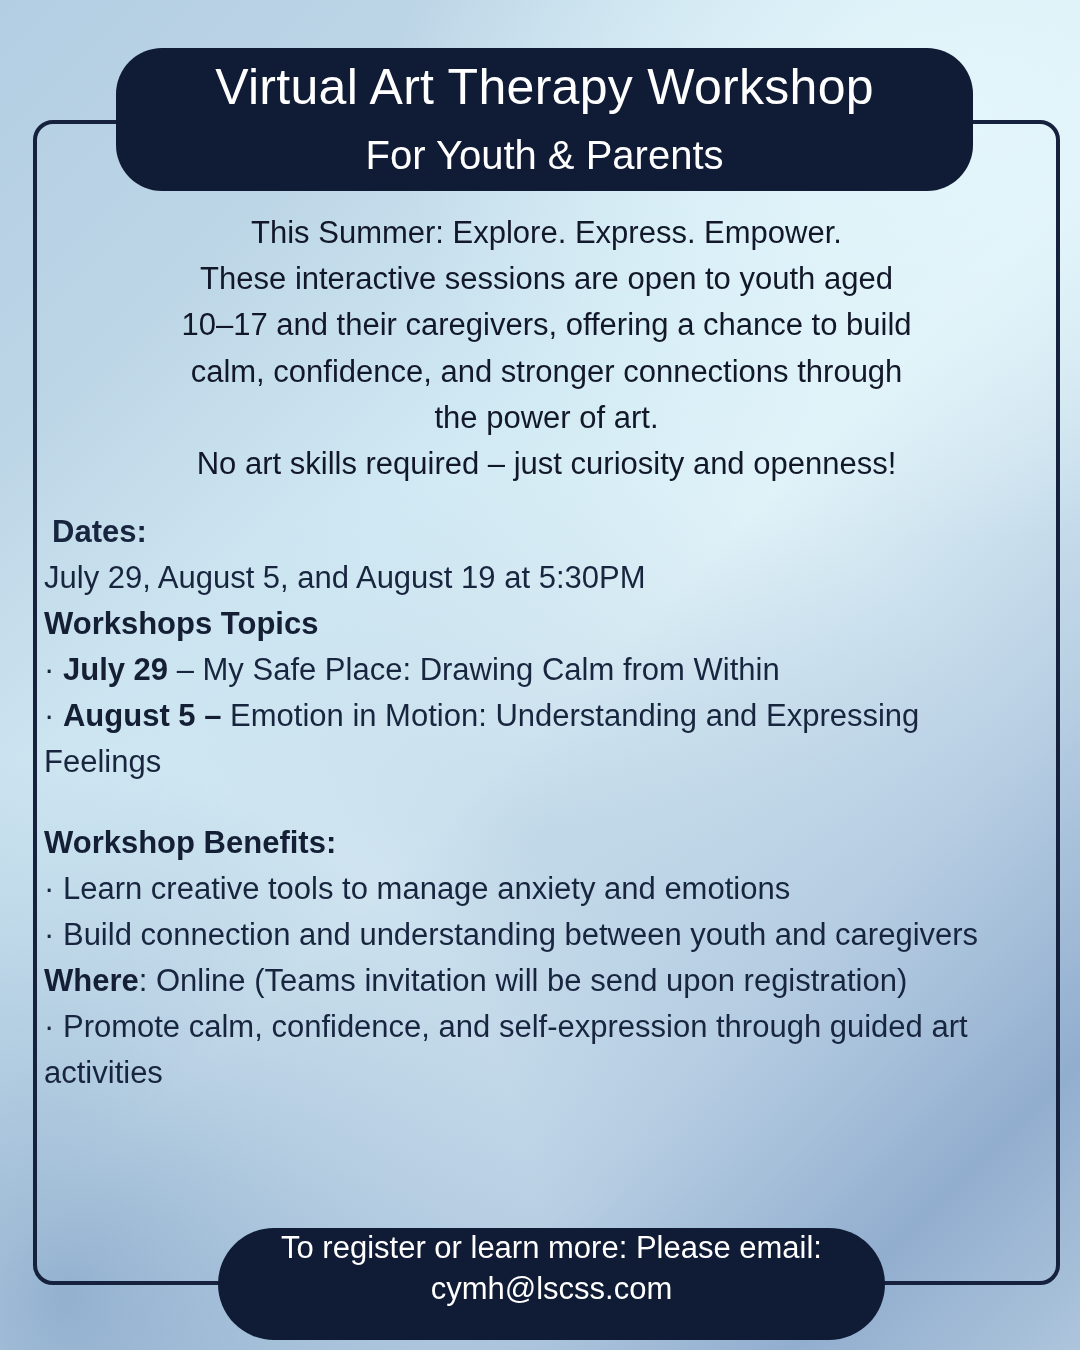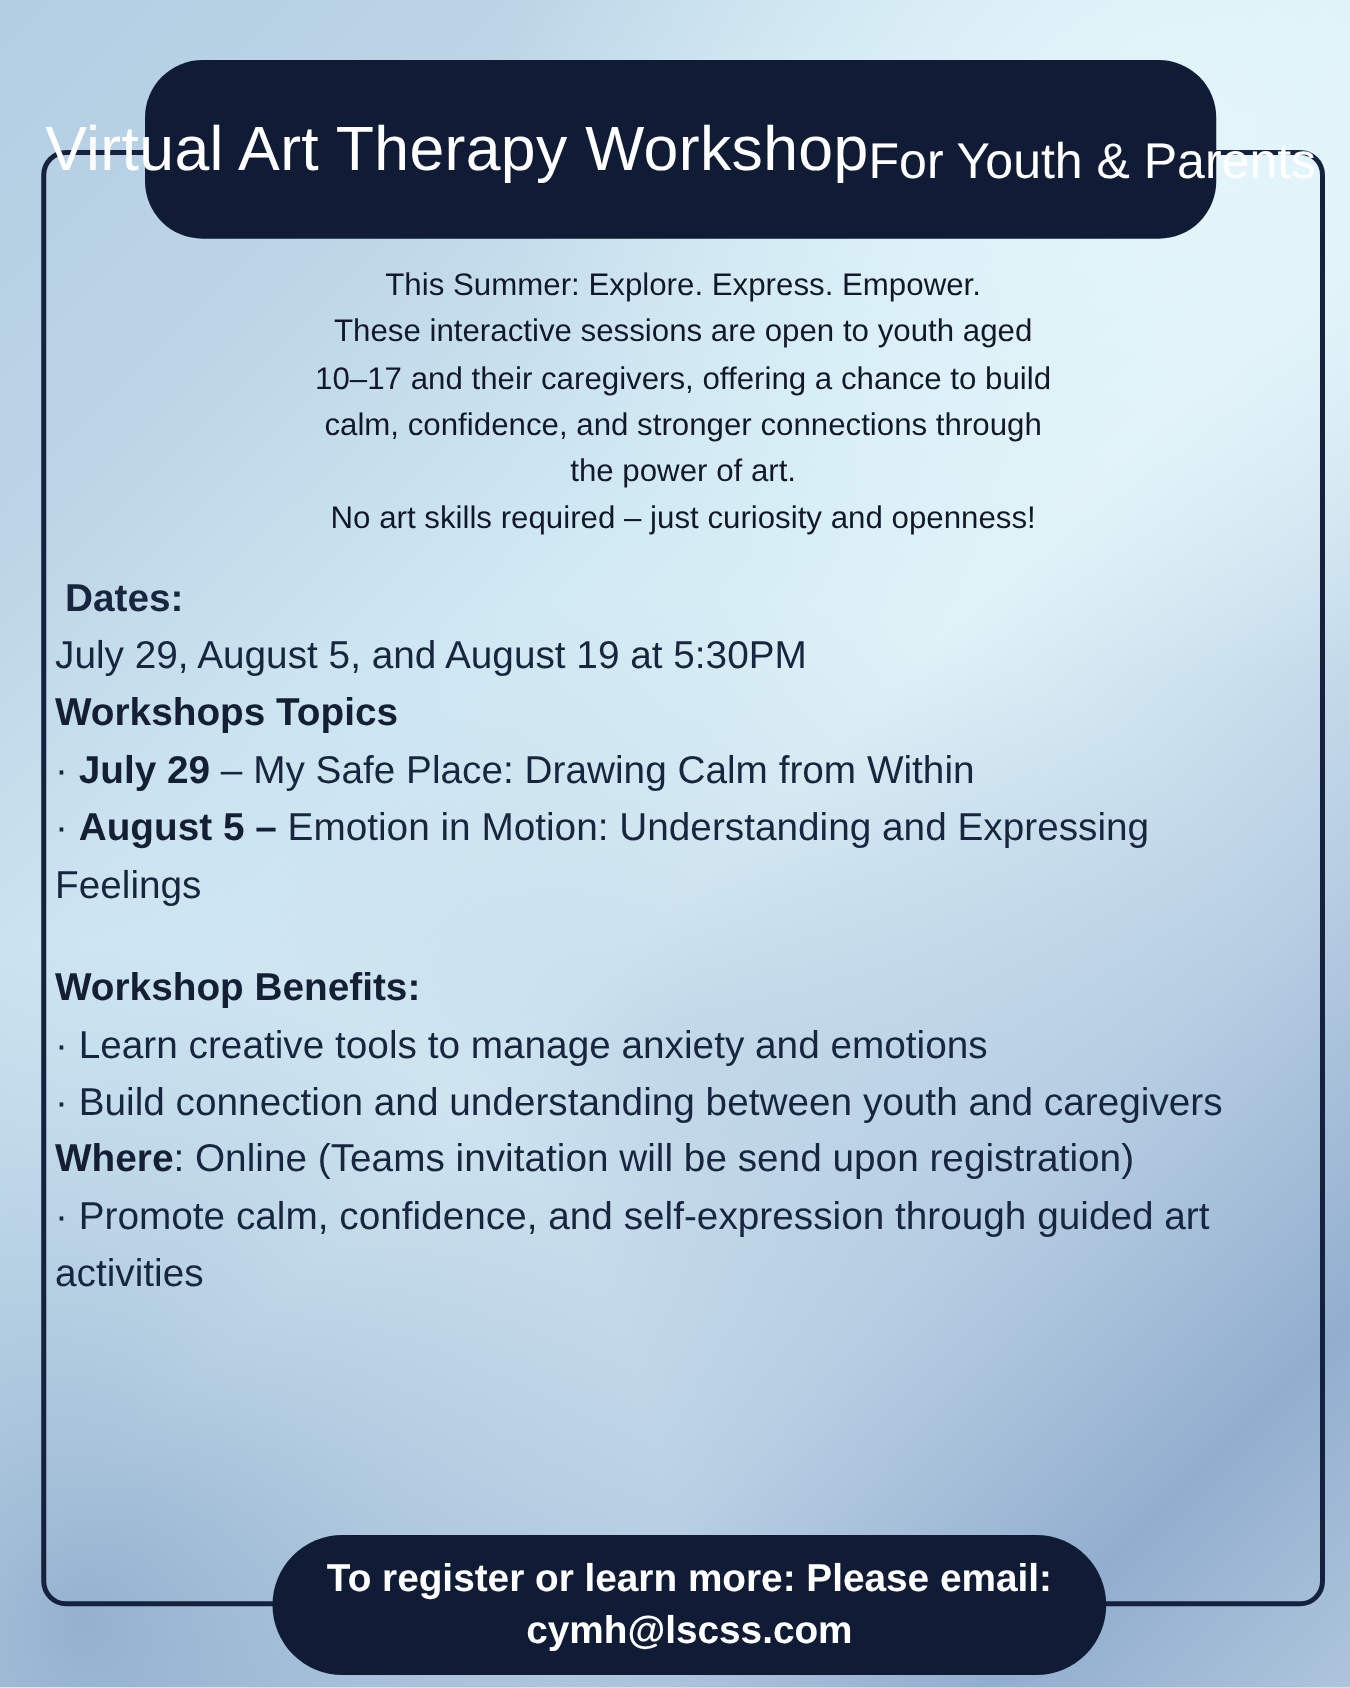--- a/index.html
+++ b/index.html
@@ -56,21 +56,21 @@
   
   .title-pill {
     position: absolute;
     left: 116px;
     top: 48px;
     width: 857px;
     height: 143px;
     background: #101c35;
     border-radius: 46px;
     display: flex;
-    flex-direction: row;
+    flex-direction: column;
     align-items: center;
     justify-content: center;
     color: #ffffff;
     z-index: 3;
   }
   .title-main {
     font-size: 50px;
     line-height: 1.05;
     font-weight: 400;
     letter-spacing: 0.3px;
@@ -89,21 +89,21 @@
     position: absolute;
     left: 33px;
     top: 196px;
     width: 1027px;
     z-index: 2;
     box-sizing: border-box;
   }
 
   .intro {
     text-align: center;
-    font-size: 25px;
+    font-size: 31px;
     line-height: 1.49;
     color: #12182a;
     padding: 14px 18px 0 18px;
     box-sizing: border-box;
   }
   .intro p {
     margin: 0;
   }
 
   .details {
@@ -141,24 +141,22 @@
     position: absolute;
     left: 218px;
     top: 1228px;
     width: 667px;
     height: 112px;
     background: #101c35;
     border-radius: 56px;
     display: flex;
     flex-direction: column;
     align-items: center;
-    justify-content: center;
     color: #ffffff;
     z-index: 4;
-    font-weight: bold;
   }
   .footer-line {
     font-size: 31px;
     line-height: 1.32;
     white-space: nowrap;
   }
 </style>
 </head>
 <body>
 

